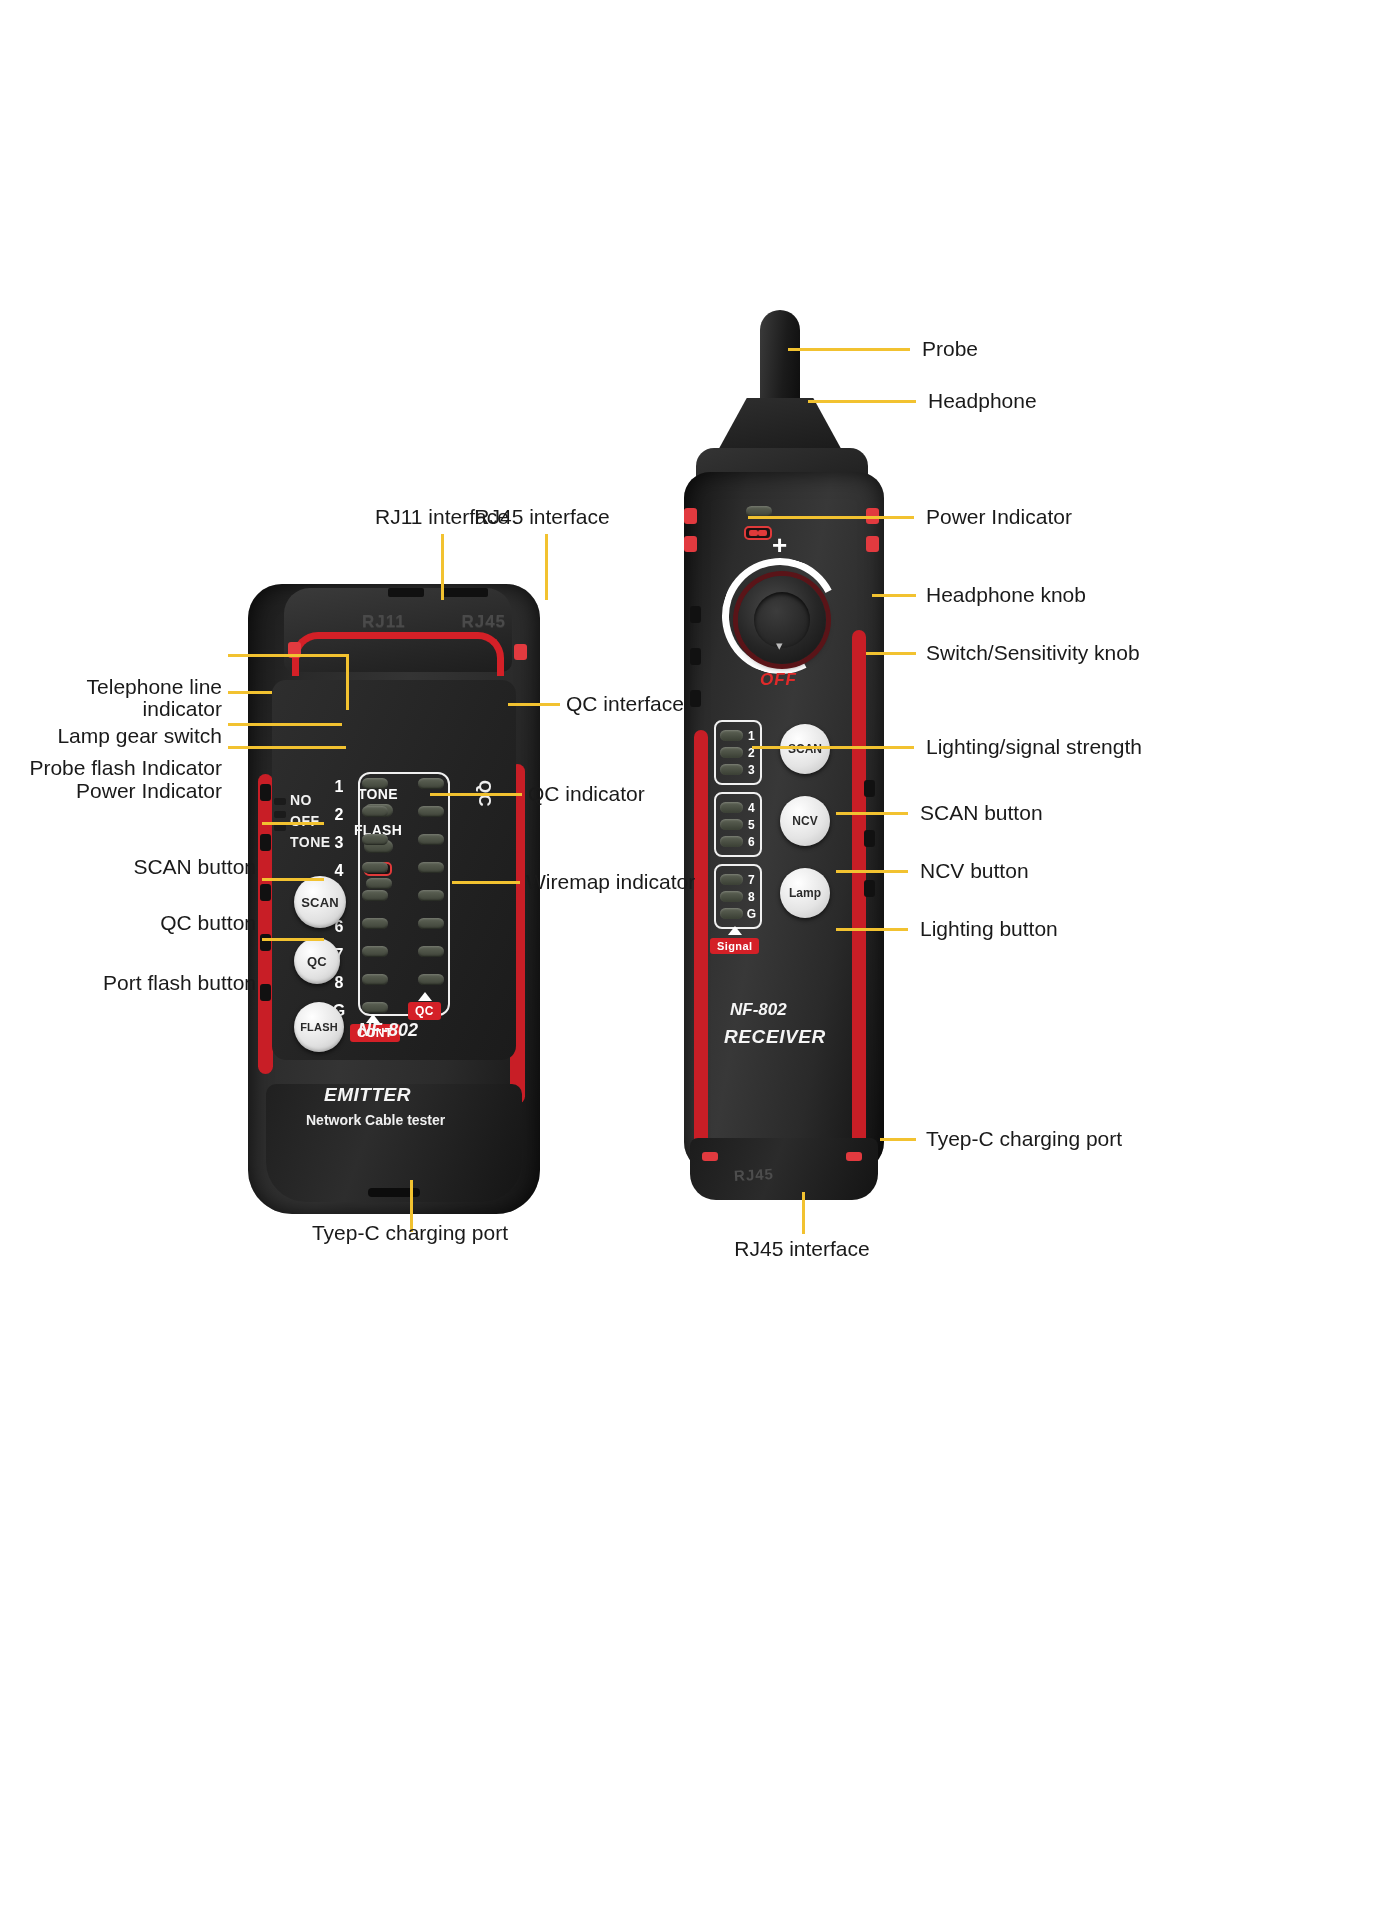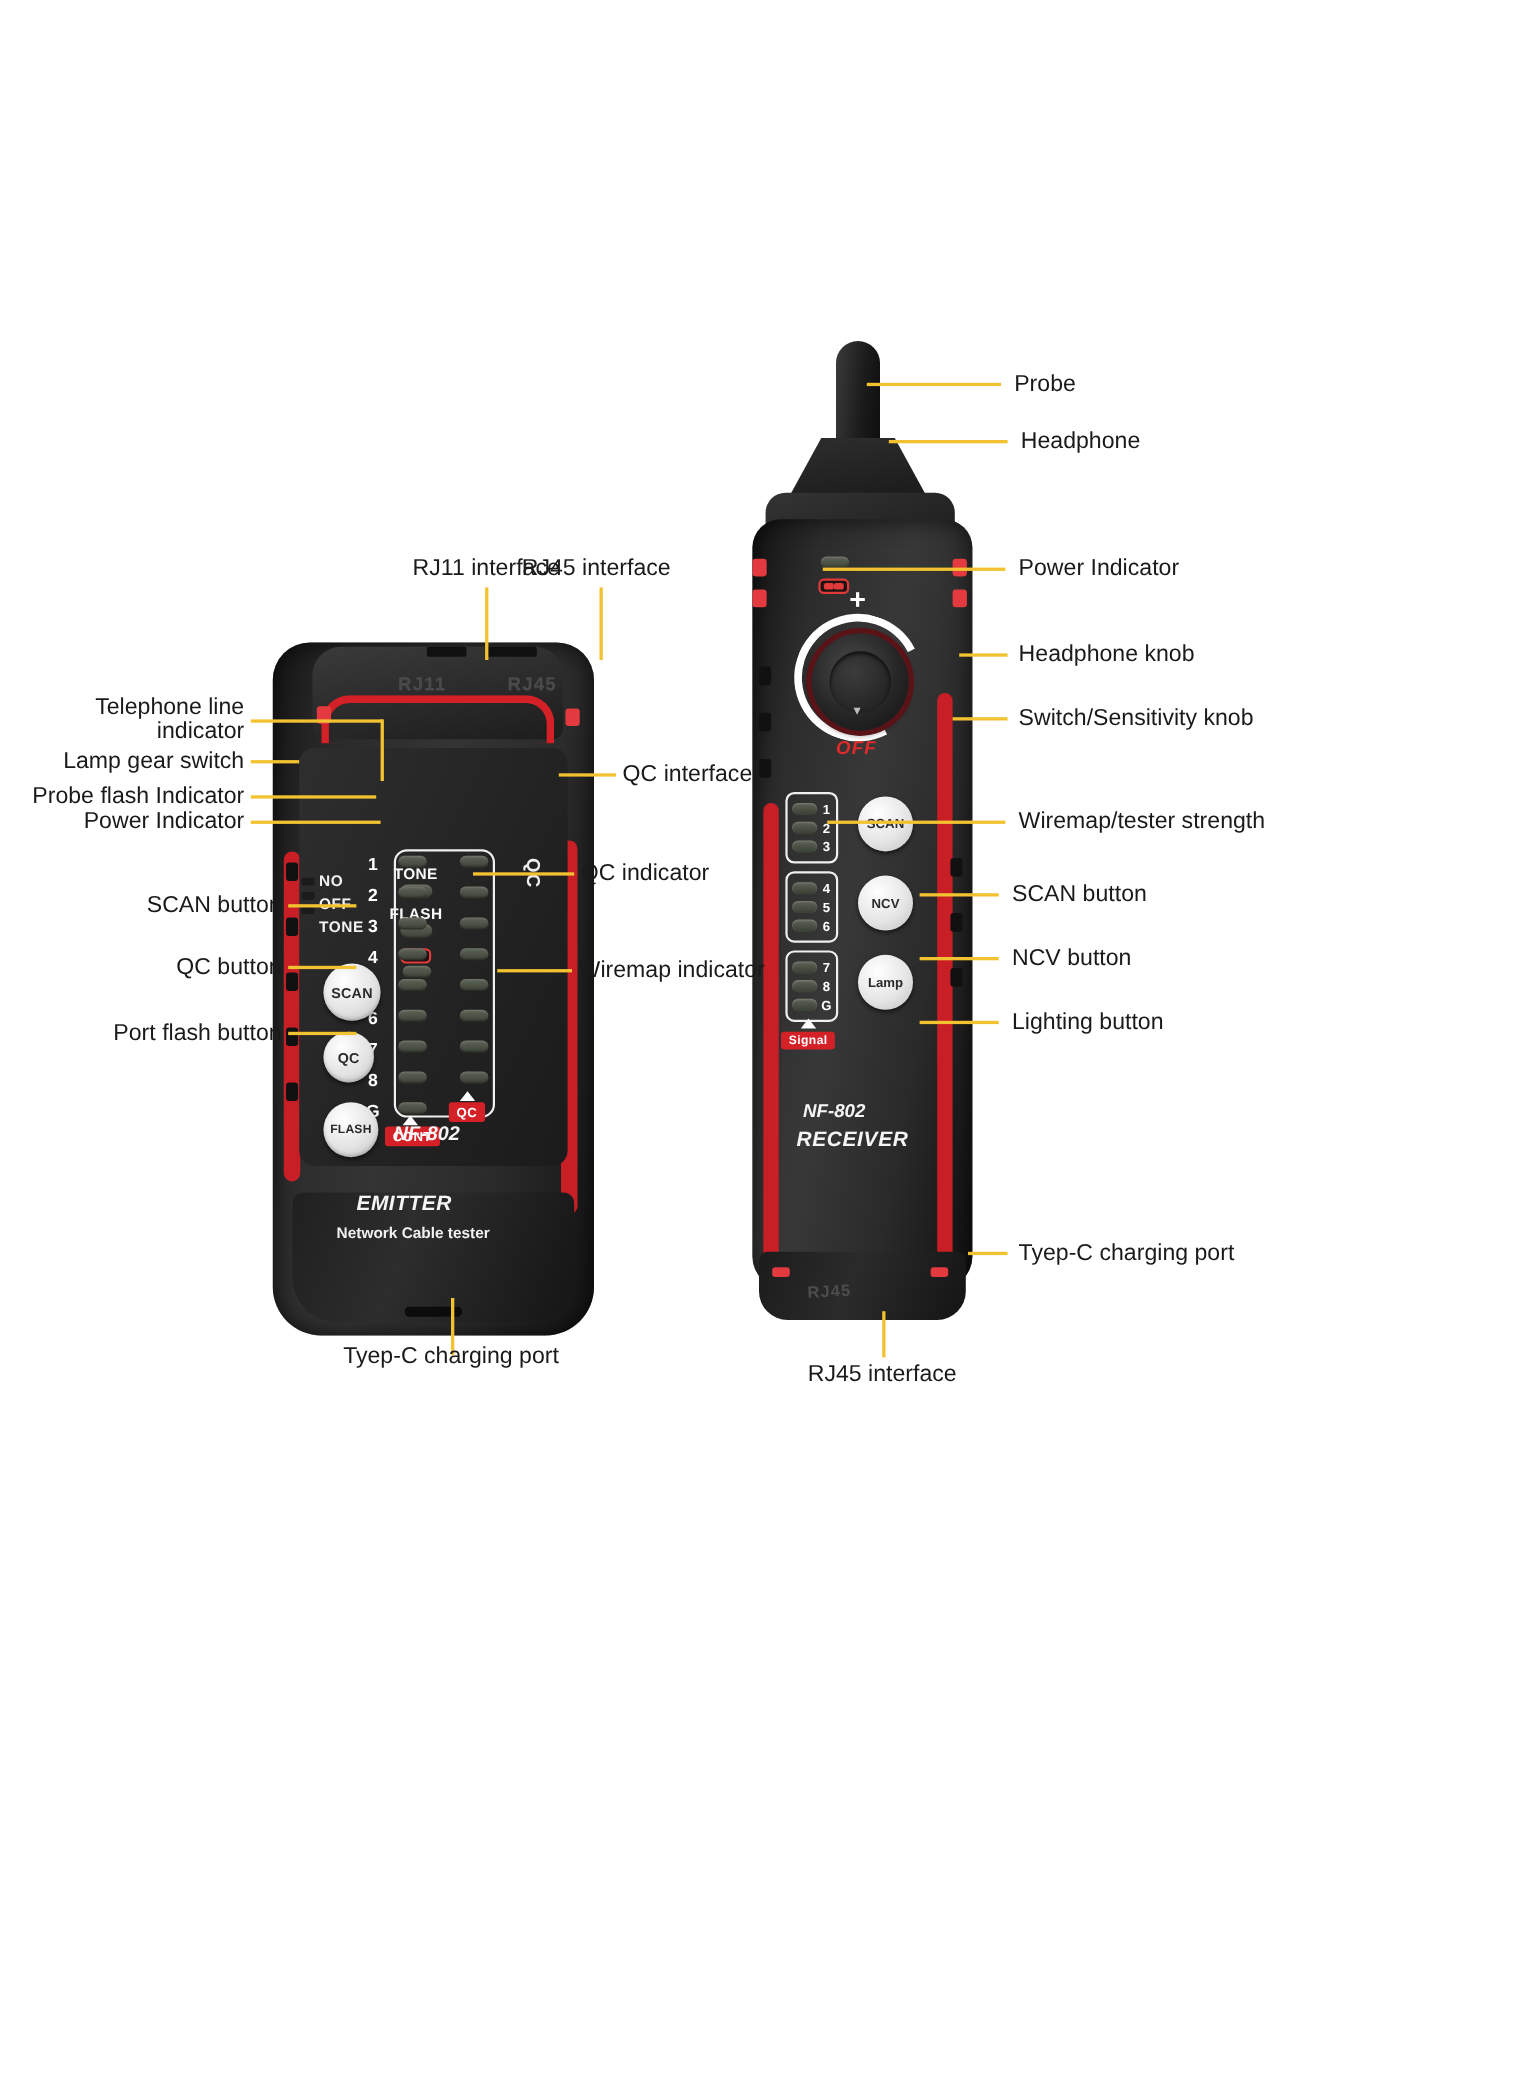--- a/index.html
+++ b/index.html
@@ -13,21 +13,21 @@
   }
   #stage { position:absolute; left:0; top:0; width:1400px; height:1909px; }
 
   .lbl {
     position:absolute;
     font-size:21px;
     color:#1a1a1a;
     white-space:nowrap;
     line-height:1.28;
   }
-  .lbl.r { text-align:right; }
+  .lbl.r { text-align:right;margin-top:44px; }
   .lbl.c { text-align:center; }
 
   .lead { position:absolute; background:#F2C230; }
   .lead.h { height:3px; }
   .lead.v { width:3px; }
 
   
   #emitter { position:absolute; left:248px; top:572px; width:292px; height:630px;margin-top:12px; }
 
   .body-outer{
@@ -488,20 +488,20 @@
   <div class="lbl" style="left:566px;top:691px">QC interface</div>
   <div class="lbl" style="left:528px;top:781px">QC indicator</div>
   <div class="lbl" style="left:526px;top:869px">Wiremap indicator</div>
   <div class="lbl c" style="left:240px;top:1220px;width:340px">Tyep-C charging port</div>
 
   <div class="lbl" style="left:922px;top:336px">Probe</div>
   <div class="lbl" style="left:928px;top:388px">Headphone</div>
   <div class="lbl" style="left:926px;top:504px">Power Indicator</div>
   <div class="lbl" style="left:926px;top:582px">Headphone knob</div>
   <div class="lbl" style="left:926px;top:640px">Switch/Sensitivity knob</div>
-  <div class="lbl" style="left:926px;top:734px">Wiremap/tester strength</div>
+  <div class="lbl" style="left:926px;top:734px">Lighting/signal strength</div>
   <div class="lbl" style="left:920px;top:800px">SCAN button</div>
   <div class="lbl" style="left:920px;top:858px">NCV button</div>
   <div class="lbl" style="left:920px;top:916px">Lighting button</div>
   <div class="lbl" style="left:926px;top:1126px">Tyep-C charging port</div>
   <div class="lbl c" style="left:646px;top:1236px;width:312px">RJ45 interface</div>
 
 </div>
 
 </body></html>

